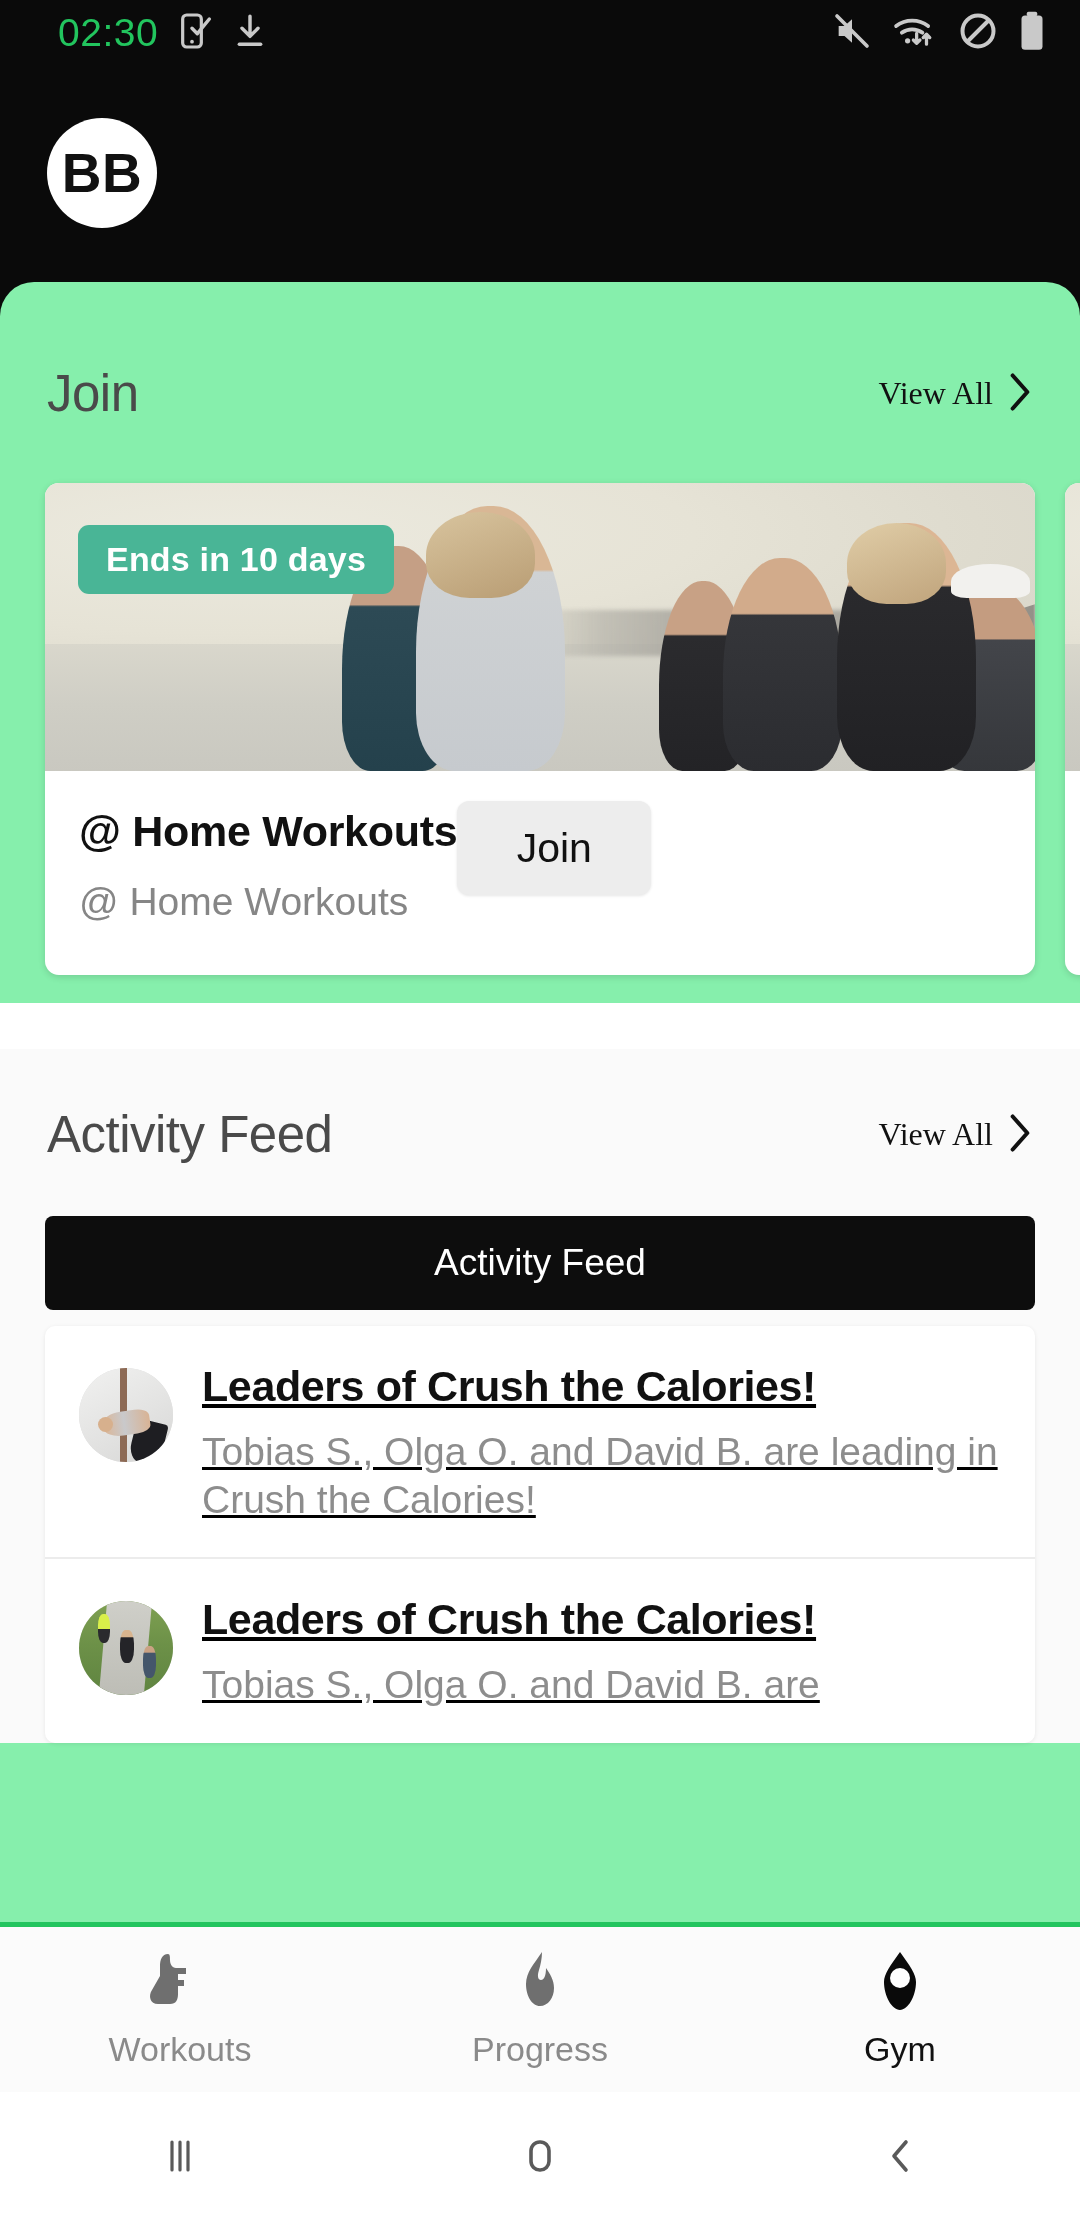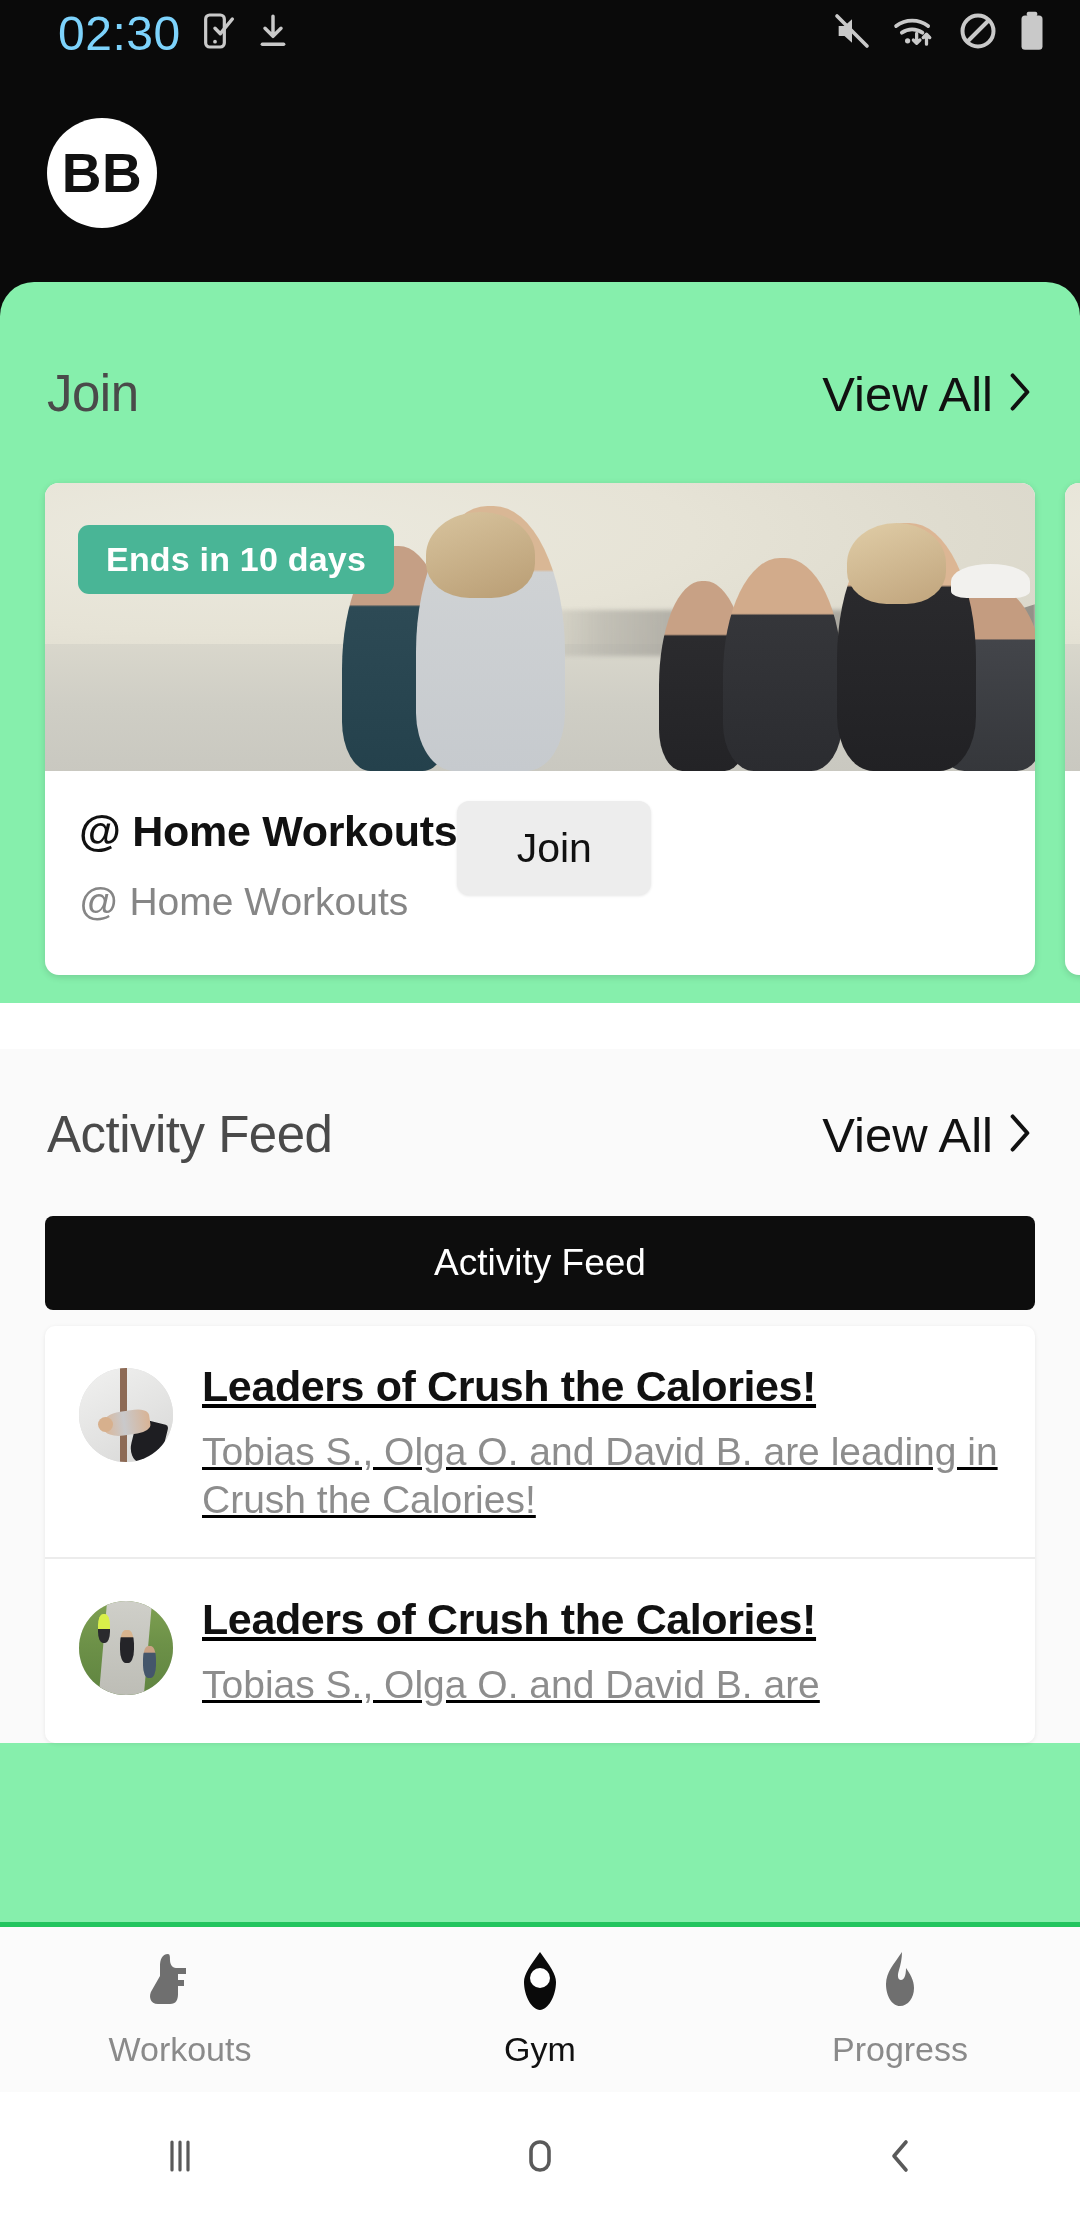--- a/index.html
+++ b/index.html
@@ -11,21 +11,21 @@
   }
   #screen { position:relative; width:1080px; height:2220px; background:#0a0a0a; }
 
   
   .status-bar {
     position:absolute; top:0; left:0; width:1080px; height:66px;
     display:flex; align-items:center; justify-content:space-between;
     padding:0 34px 0 58px;
   }
   .status-left { display:flex; align-items:center; gap:22px; }
-  .status-time { color:#7dd3fc; font-size:48px; letter-spacing:.5px; }
+  .status-time { color:#22c55e; font-size:39px; letter-spacing:.5px; }
   .status-right { display:flex; align-items:center; gap:20px; }
   .sicon { display:block; }
 
   
   .app-header {
     position:absolute; top:66px; left:0; width:1080px; height:216px;
     background:#0a0a0a;
   }
   .avatar-btn {
     position:absolute; left:47px; top:52px;
@@ -43,21 +43,21 @@
     overflow:hidden;
   }
 
   
   .section-head {
     display:flex; align-items:center; justify-content:space-between;
     padding:0 47px;
   }
   .section-title { font-size:51px; color:#4a4a4a; letter-spacing:-.5px; }
   .view-all { display:flex; align-items:center; gap:14px; }
-  .view-all-text { font-size:49px; color:#111; }
+  .view-all-text { font-size:32px; color:#111;font-family:Liberation Serif, serif; }
   .chev-right { display:block; }
 
   
   .join-section { padding-top:82px; }
 
   .cards-rail {
     position:relative; margin-top:60px; height:520px;
     padding-left:45px;
   }
   .challenge-card {
@@ -375,39 +375,39 @@
 
     <div class="nav-item nav-inactive">
       <span>
         <svg width="72" height="62" viewBox="0 0 36 31">
           <path d="M12 2 C9 2 8 5 8 8 L8 13 L4 20 C2 23 3 27 7 27 L13 27 C16 27 17 25 17 22 L17 18 L20 18 L20 15 L17 15 L17 12 L21 12 L21 9 L16 9 C14 9 13 7 13 5 C13 3.5 13 2 12 2 Z" fill="#6f6f6f"></path>
         </svg>
       </span>
       <span class="nav-label">Workouts</span>
     </div>
 
+    <div class="nav-item nav-inactive">
+      <span>
+        <svg width="72" height="62" viewBox="0 0 36 31">
+          <path d="M19 1 C15 7 11 11 11 17 C11 23 14 28 18 28 C22 28 25 24 25 19 C25 15 23 12 21 9 C21 13 20 15 18.5 15 C17 15 16.5 13 17.5 10 C18.3 7.5 19 4 19 1 Z" fill="#6f6f6f"></path>
+        </svg>
+      </span>
+      <span class="nav-label">Progress</span>
+    </div>
+
     <div class="nav-item nav-active">
       <span>
         <svg width="72" height="62" viewBox="0 0 36 31">
           <path d="M18 1 C23 8 26 12 26 16 C26 23 22 30 18 30 C14 30 10 23 10 16 C10 12 13 8 18 1 Z" fill="#0a0a0a"></path>
           <circle cx="18" cy="14" r="5" fill="#ffffff"></circle>
         </svg>
       </span>
       <span class="nav-label">Gym</span>
     </div>
 
-    <div class="nav-item nav-inactive">
-      <span>
-        <svg width="72" height="62" viewBox="0 0 36 31">
-          <path d="M19 1 C15 7 11 11 11 17 C11 23 14 28 18 28 C22 28 25 24 25 19 C25 15 23 12 21 9 C21 13 20 15 18.5 15 C17 15 16.5 13 17.5 10 C18.3 7.5 19 4 19 1 Z" fill="#6f6f6f"></path>
-        </svg>
-      </span>
-      <span class="nav-label">Progress</span>
-    </div>
-
   </div>
 
   <div class="android-nav">
     <div class="anav-item">
       <svg width="48" height="48" viewBox="0 0 24 24">
         <path d="M8 5 v14 M12 5 v14 M16 5 v14" stroke="#5a5a5a" stroke-width="1.6" stroke-linecap="round"></path>
       </svg>
     </div>
     <div class="anav-item">
       <svg width="48" height="48" viewBox="0 0 24 24">

